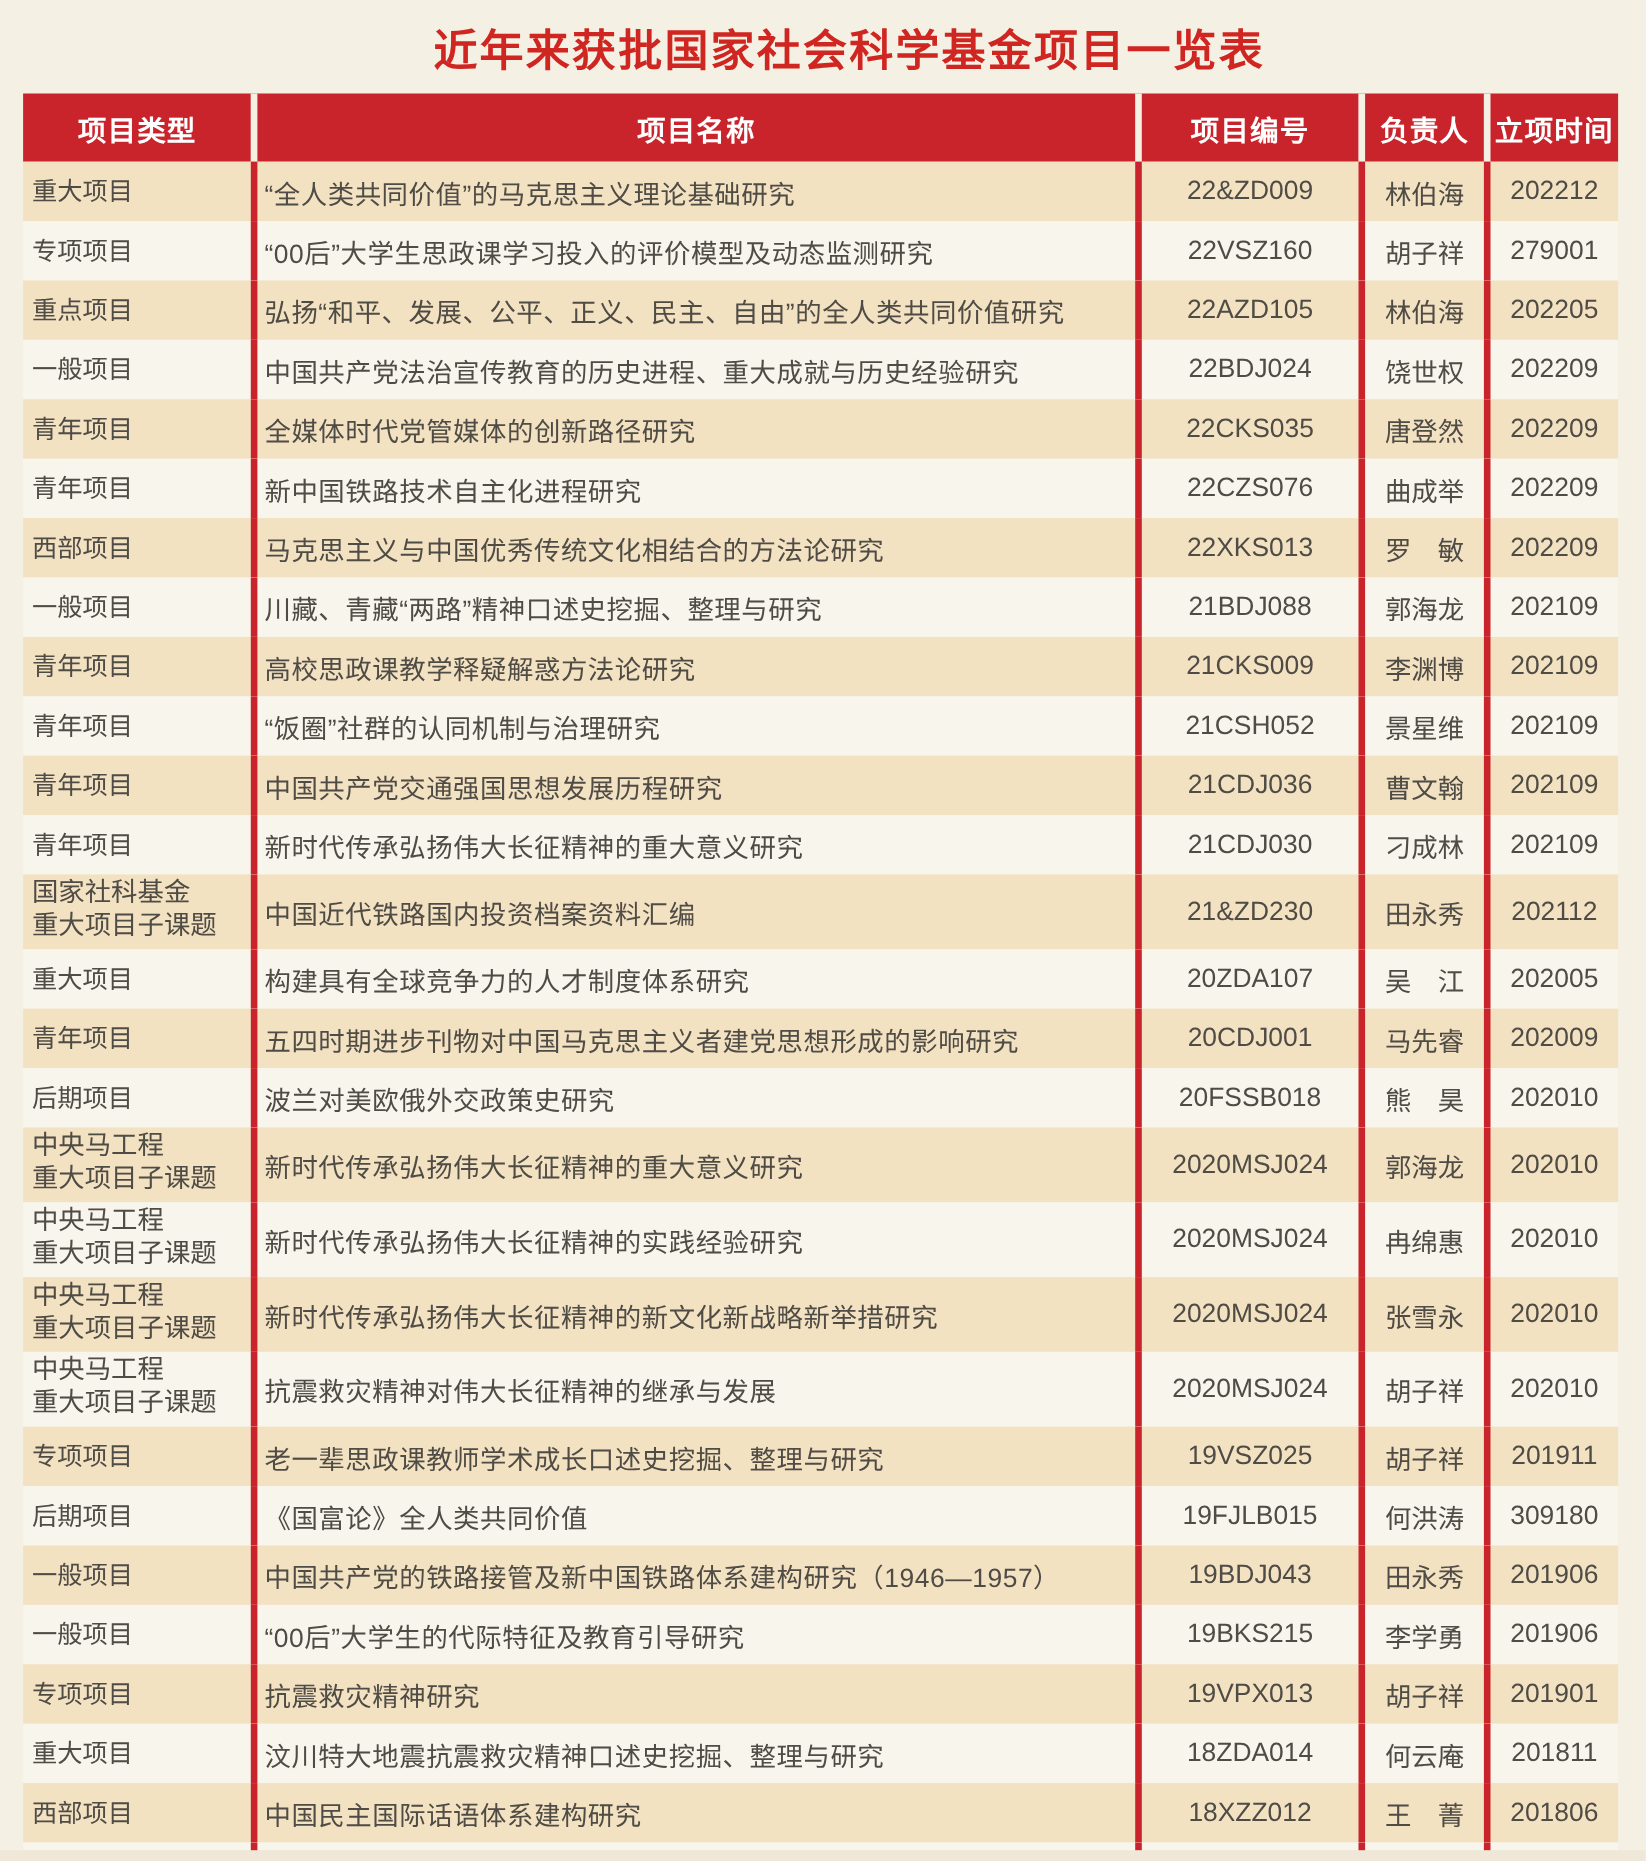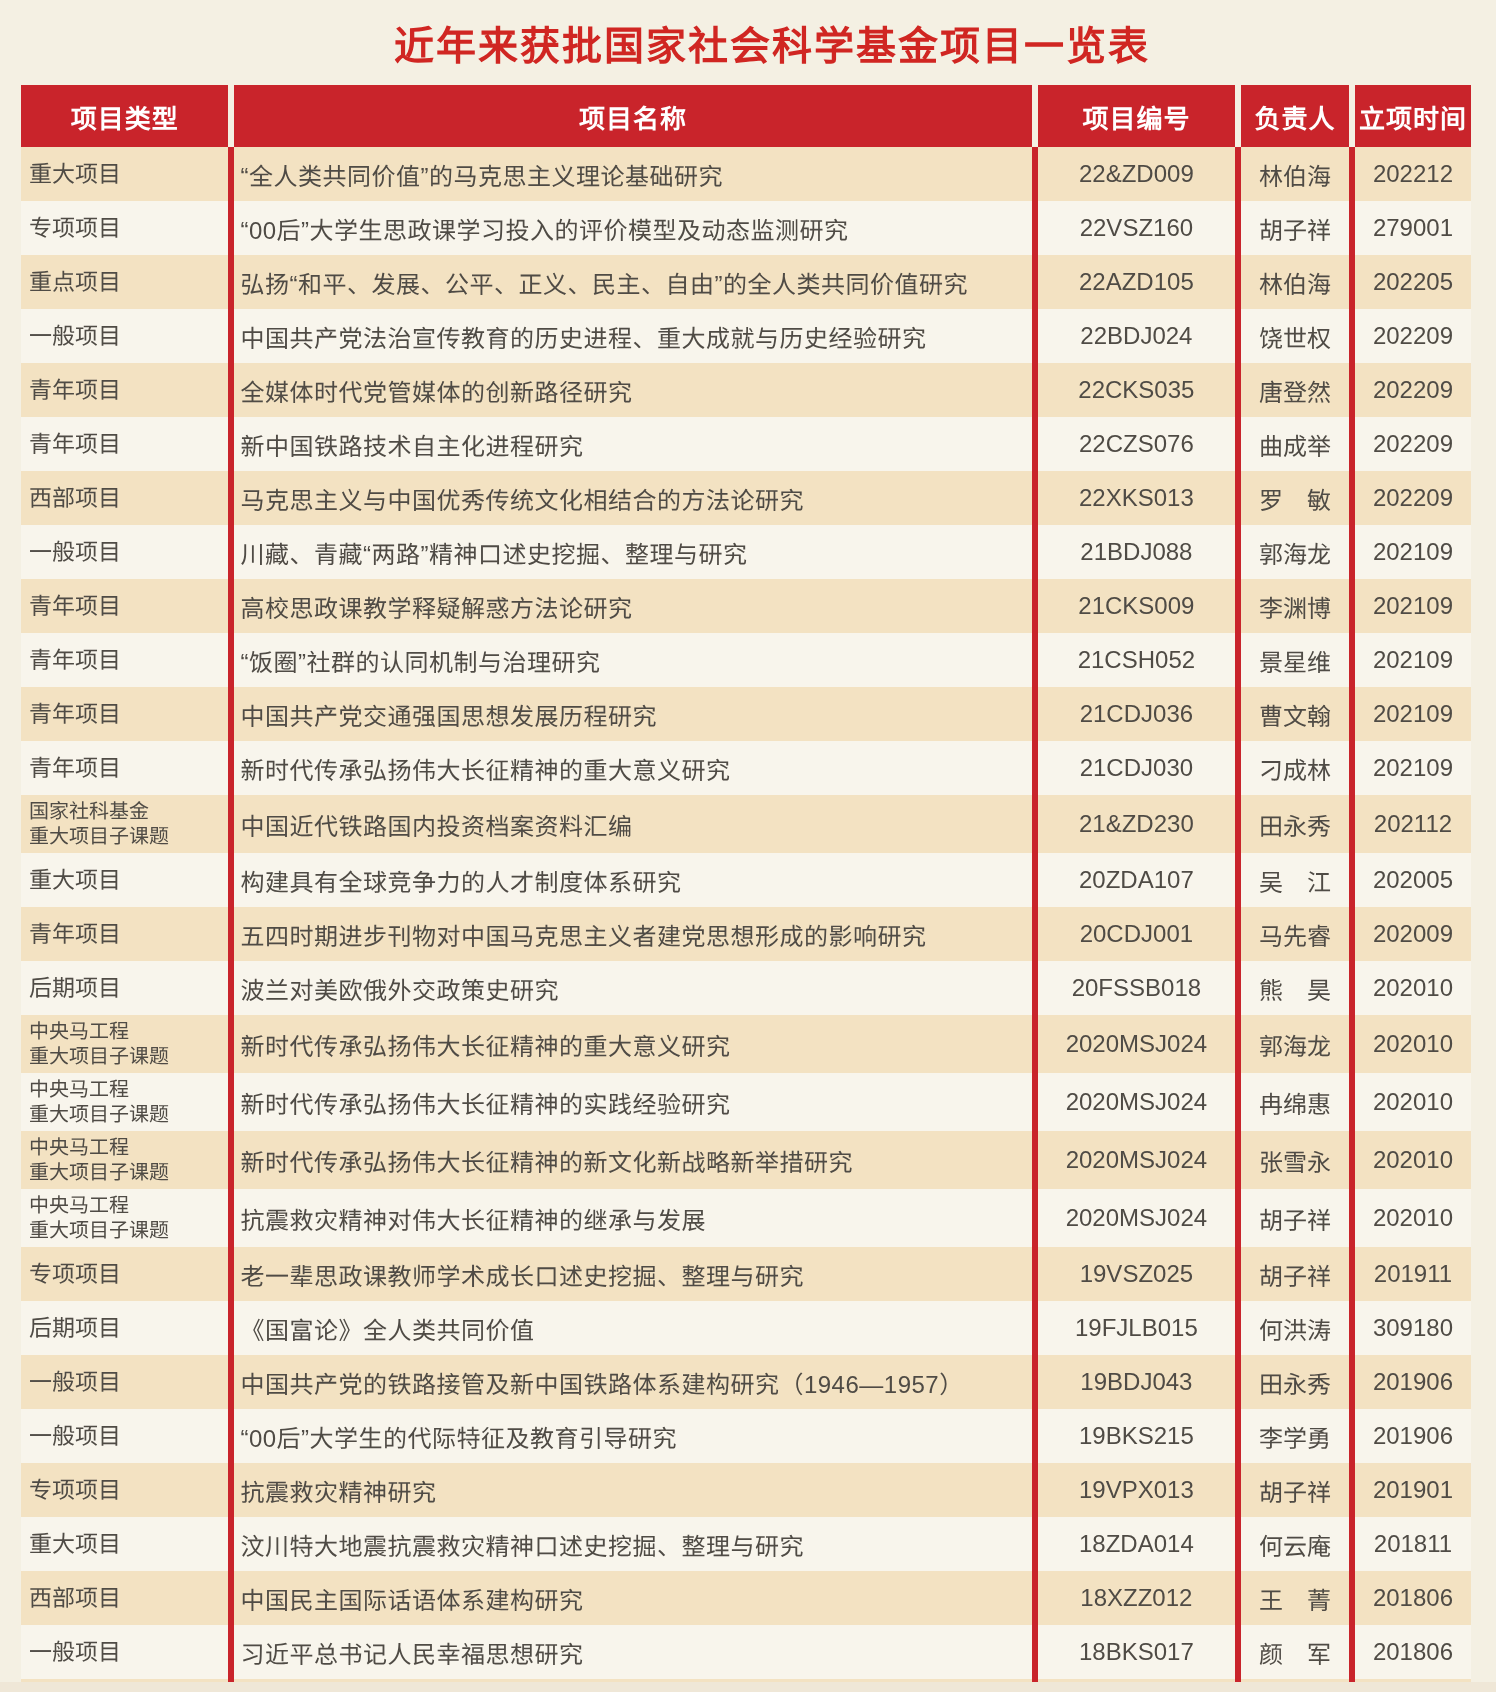--- a/index.html
+++ b/index.html
@@ -53,21 +53,21 @@
     box-sizing:content-box;
   }
   tbody td + td{border-left:6px solid var(--red);}
   tbody tr:nth-child(odd) td{background:var(--row-tan);}
   tbody tr:nth-child(even) td{background:var(--row-cream);}
   td.cell-type{
     font-size:23px;
     white-space:pre-line;
     line-height:1.25;
   }
-  td.cell-type.two-line{font-size:20px;}
+  td.cell-type.two-line{font-size:24px;font-family:Liberation Mono, monospace;}
   td.cell-name{
     text-align:left;
     padding-left:6px;
     letter-spacing:0.5px;
   }
   td.cell-code,td.cell-leader,td.cell-date{text-align:center;}
   .bottom-strip{
     position:absolute;left:0;bottom:0;
     width:100%;height:10px;
     background:var(--bottom-strip);

